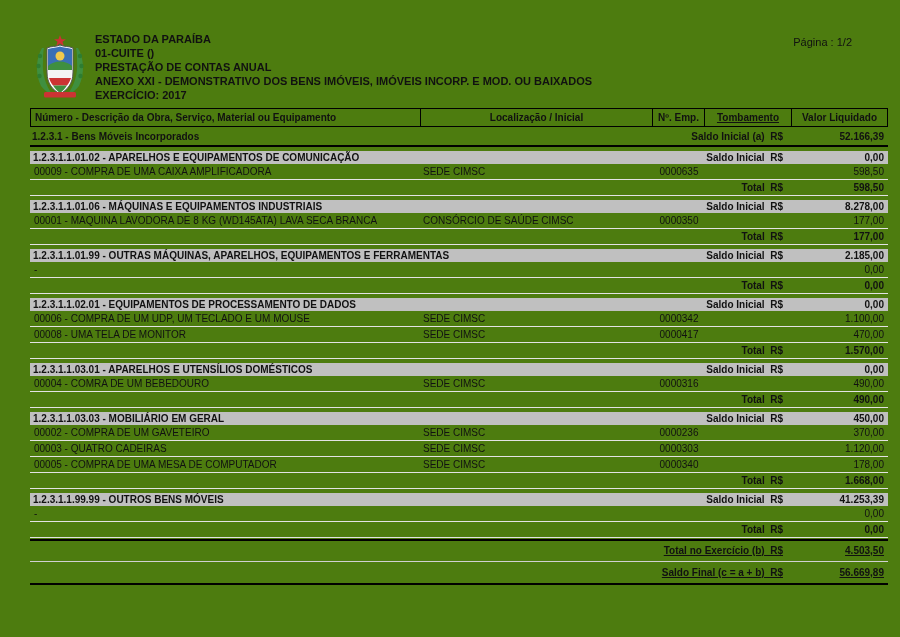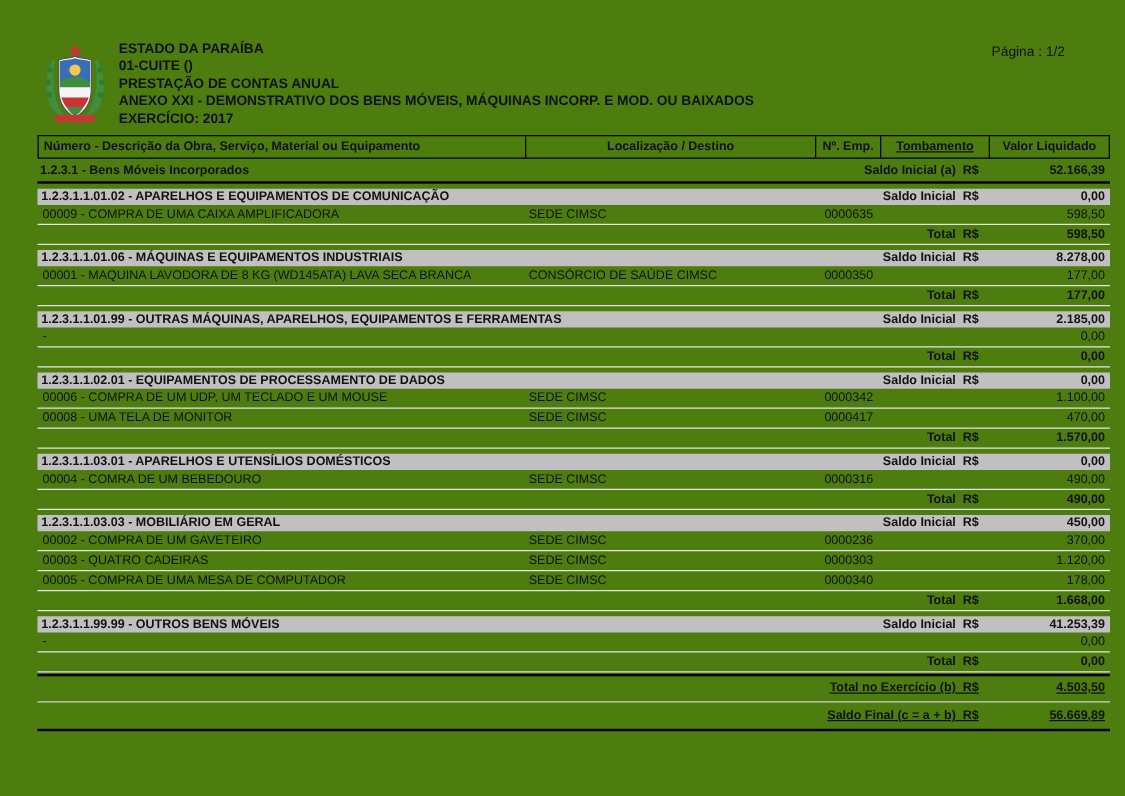--- a/index.html
+++ b/index.html
@@ -78,31 +78,31 @@
       <path d="M15 44 L37 44 C36 47 34.5 49.5 33 51.5 L19 51.5 C17.5 49.5 16 47 15 44 Z" fill="#cc3333"></path>
 
       <path d="M19 51.5 L33 51.5 C31 54.8 28.7 57.3 26 59 C23.3 57.3 21 54.8 19 51.5 Z" fill="#3f8f3f"></path>
 
       <rect x="10" y="58" width="32" height="5.5" rx="1.5" fill="#cc3333"></rect>
     </svg>
     <div class="titles">
       <div>ESTADO DA PARAÍBA</div>
       <div>01-CUITE ()</div>
       <div>PRESTAÇÃO DE CONTAS ANUAL</div>
-      <div>ANEXO XXI  - DEMONSTRATIVO DOS BENS MÓVEIS, MÁQUINAS INCORP. E MOD. OU BAIXADOS</div>
+      <div>ANEXO XXI  - DEMONSTRATIVO DOS BENS IMÓVEIS, IMÓVEIS INCORP. E MOD. OU BAIXADOS</div>
       <div>EXERCÍCIO: 2017</div>
     </div>
     <div class="page-num">Página : 1/2</div>
   </div>
 
   <div class="asset-table">
 
     <div class="thead">
       <div class="th c-desc">Número - Descrição da Obra, Serviço, Material ou Equipamento</div>
-      <div class="th c-loc">Localização / Destino</div>
+      <div class="th c-loc">Localização / Inicial</div>
       <div class="th c-emp">Nº. Emp.</div>
       <div class="th c-tomb">Tombamento</div>
       <div class="th c-val">Valor Liquidado</div>
     </div>
 
     <div class="group-row">
       <div class="g-label">1.2.3.1 - Bens Móveis Incorporados</div>
       <div class="r-label">Saldo Inicial (a)&nbsp; R$</div>
       <div class="c-val" style="font-weight:bold">52.166,39</div>
     </div>

